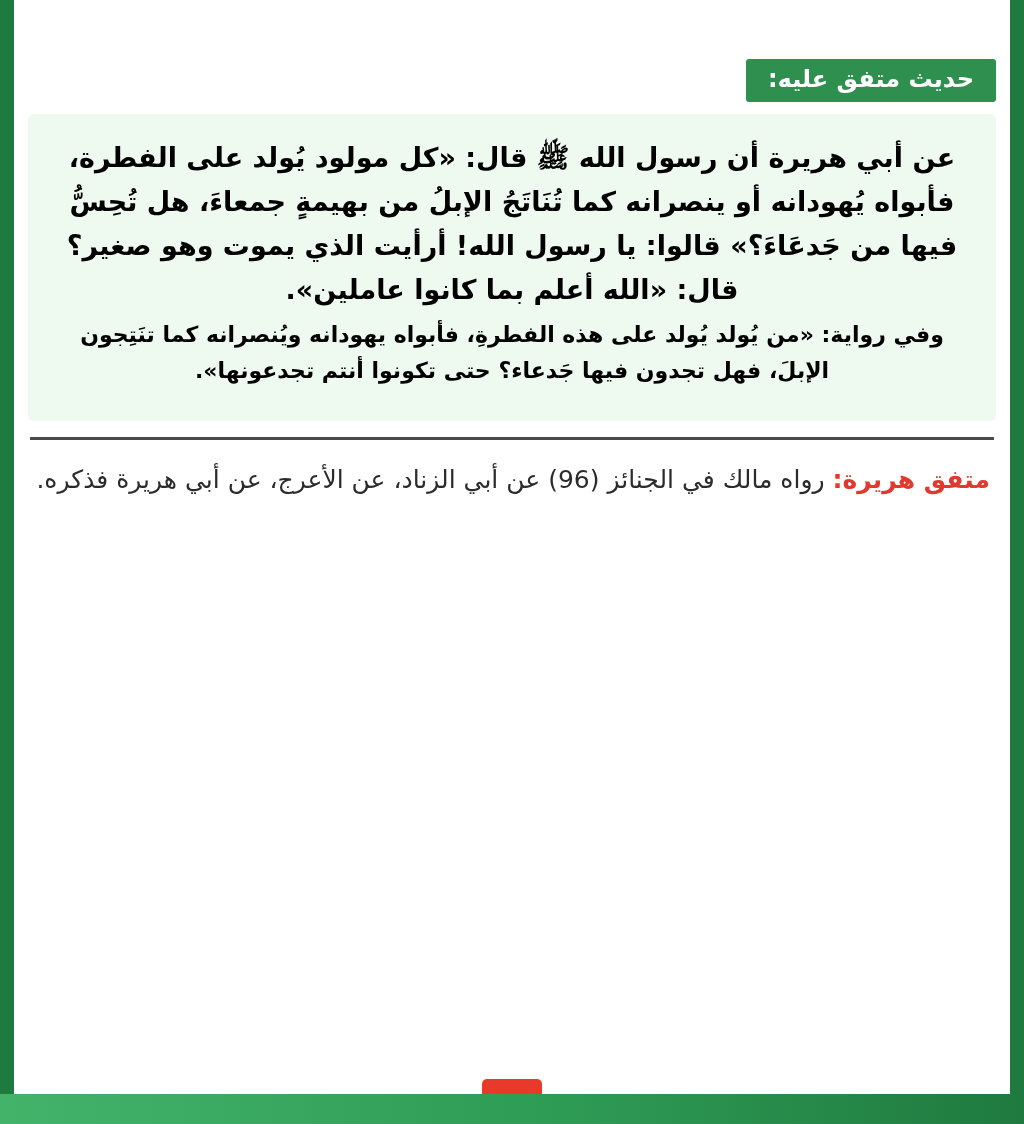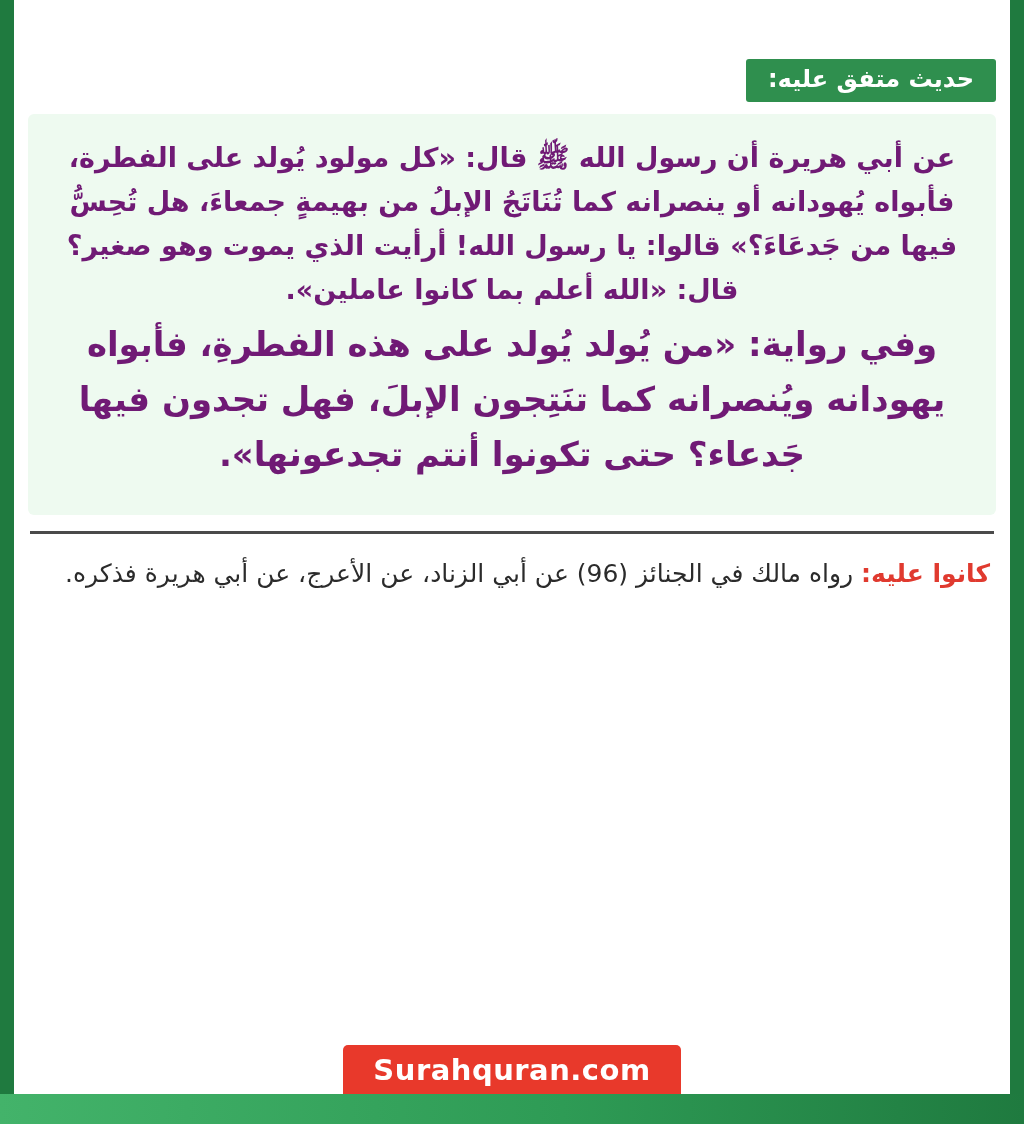--- a/index.html
+++ b/index.html
@@ -76,24 +76,24 @@
     border-radius: 6px;
     padding: 22px 26px 26px 26px;
     color: #0d5c39;
     text-align: center;
   }
   .hadith-p {
     font-size: 27px;
     font-weight: bold;
     line-height: 1.62;
     margin: 0 0 6px 0;
-    color: #701a75;
+    color: #000000;
   }
   .hadith-p.narration {
-    font-size: 34px;
+    font-size: 22px;
   }
 
   
   .divider {
     margin: 16px 2px 0 2px;
     border: 0;
     border-top: 3px solid #4a4a4a;
   }
 
   
@@ -152,25 +152,24 @@
   </div>
 
   <div class="hadith-box">
     <p class="hadith-p">عن أبي هريرة أن رسول الله ﷺ قال: «كل مولود يُولد على الفطرة، فأبواه يُهودانه أو ينصرانه كما تُنَاتَجُ الإبلُ من بهيمةٍ جمعاءَ، هل تُحِسُّ فيها من جَدعَاءَ؟» قالوا: يا رسول الله! أرأيت الذي يموت وهو صغير؟ قال: «الله أعلم بما كانوا عاملين».</p>
     <p class="hadith-p narration">وفي رواية: «من يُولد يُولد على هذه الفطرةِ، فأبواه يهودانه ويُنصرانه كما تنَتِجون الإبلَ، فهل تجدون فيها جَدعاء؟ حتى تكونوا أنتم تجدعونها».</p>
   </div>
 
   <hr class="divider">
 
   <div class="takhrij">
-    <span class="grade">كانوا عليه:</span>
+    <span class="grade">متفق هريرة:</span>
     <span>رواه مالك في الجنائز (96) عن أبي الزناد، عن الأعرج، عن أبي هريرة فذكره.</span>
   </div>
 
   <div class="footer-wrap">
     <div class="footer-banner">
-      <span class="footer-site">Surahquran.com</span>
     </div>
   </div>
 
 </div>
 
 <div class="frame-bottom"></div>
 
 </body></html>

